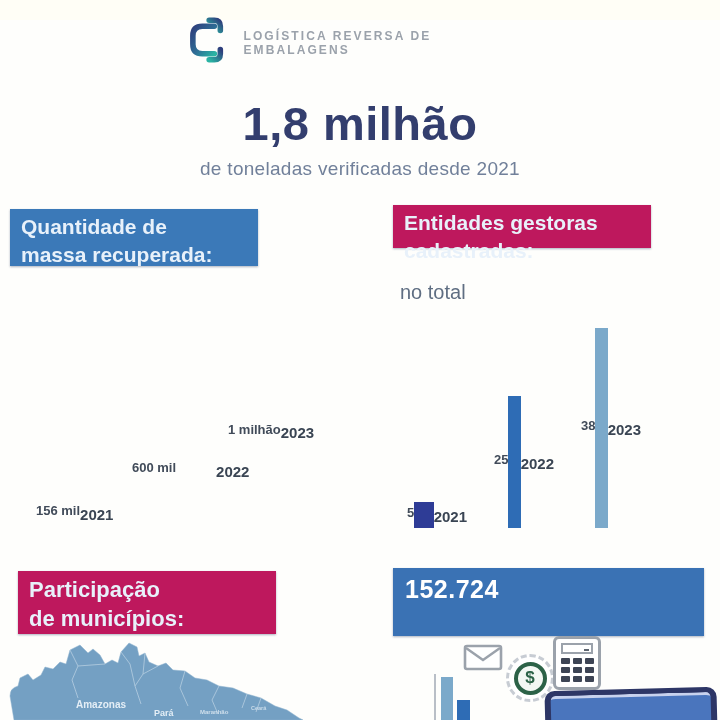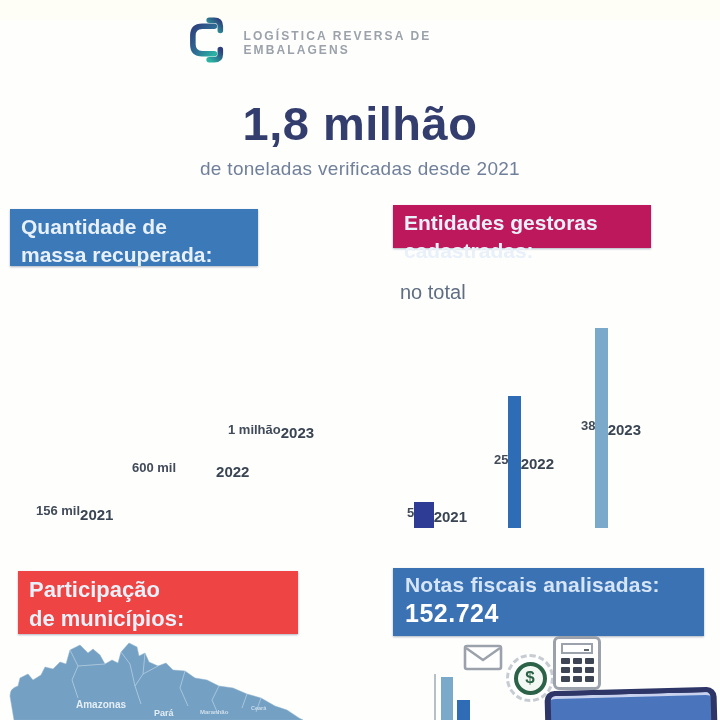--- a/index.html
+++ b/index.html
@@ -24,21 +24,21 @@
     font-size:47px;font-weight:bold;color:#333e6e;letter-spacing:.5px;}
   .hero-caption{top:158px;left:0;width:720px;text-align:center;
     font-size:19px;color:#71809a;letter-spacing:.3px;}
 
   
   .chip{color:#e8f1fa;font-weight:bold;font-size:21px;line-height:1.32;
     padding:4px 11px;white-space:pre-line;box-sizing:border-box;
     box-shadow:0 1px 2px rgba(20,40,80,.35);}
   .chip-mass{left:10px;top:209px;width:248px;height:57px;background:#3b79b8;}
   .chip-entities{left:393px;top:205px;width:258px;height:43px;background:#be185d;}
-  .chip-muni{left:18px;top:571px;width:280px;height:63px;background:#ef4444;font-size:22px;}
+  .chip-muni{left:18px;top:571px;width:258px;height:63px;background:#be185d;font-size:22px;}
 
   
   .invoices-box{left:393px;top:568px;width:311px;height:68px;background:#3a72b4;
     box-sizing:border-box;padding:5px 12px;box-shadow:0 1px 2px rgba(20,40,80,.35);}
   .invoices-title{color:#d6e5f6;font-weight:bold;font-size:21px;letter-spacing:.2px;}
   .invoices-value{color:#ffffff;font-weight:bold;font-size:25px;margin-top:2px;letter-spacing:.5px;}
 
   
   .chart{width:292px;height:258px;}
   .chart-mass{left:18px;top:270px;}
@@ -179,21 +179,20 @@
     <g fill="#e4eef6" font-family="Liberation Sans, sans-serif" font-weight="bold">
       <text x="68" y="68" font-size="10">Amazonas</text>
       <text x="146" y="76" font-size="9">Pará</text>
       <text x="192" y="74" font-size="6" opacity="0.8">Maranhão</text>
       <text x="243" y="70" font-size="5.5" opacity="0.75">Ceará</text>
     </g>
   </svg>
 </div>
 
 <div class="abs invoices-box">
-  <div class="invoices-title">Notas fiscais analisadas:</div>
   <div class="invoices-value">152.724</div>
 </div>
 
 <div class="abs mini-chart">
   <div class="mini-axis"></div>
   <div class="mini-bar-a"></div>
   <div class="mini-bar-b"></div>
 </div>
 
 <svg class="abs envelope" viewBox="0 0 40 27">

